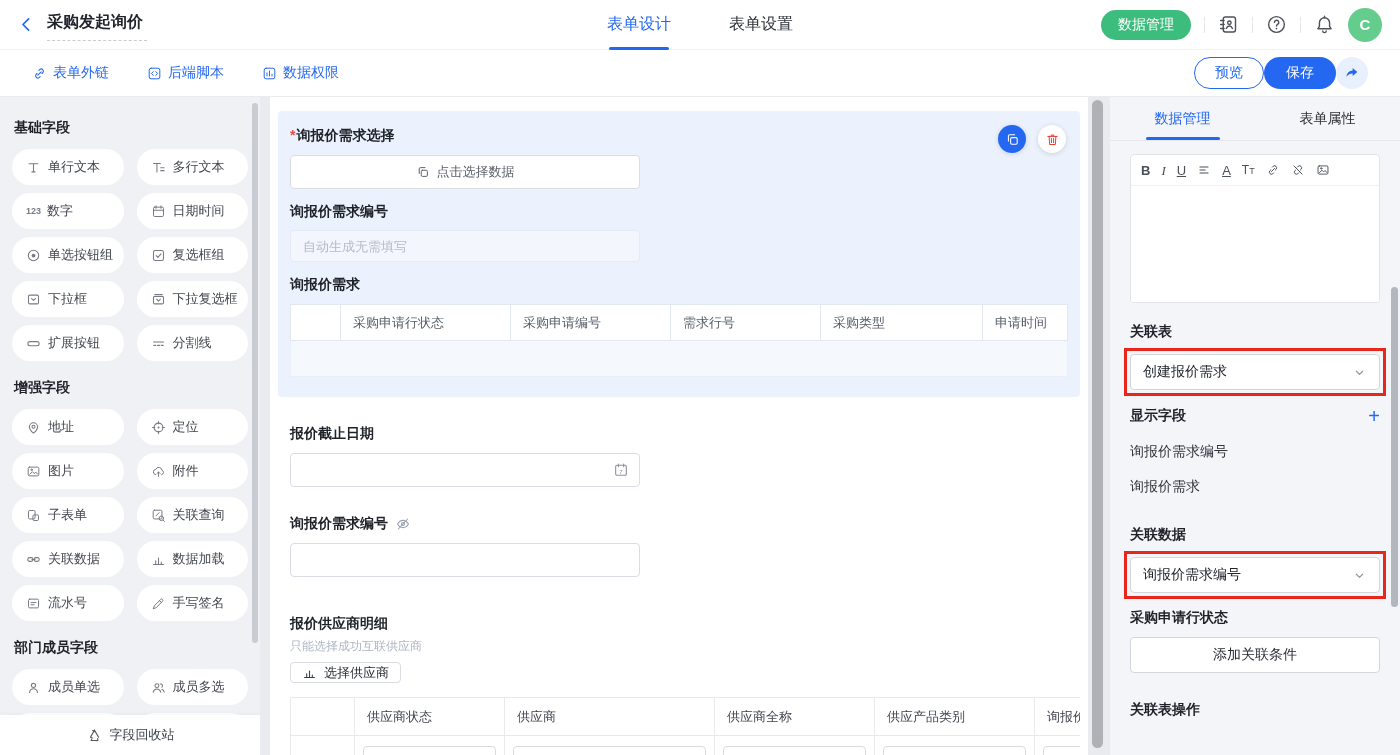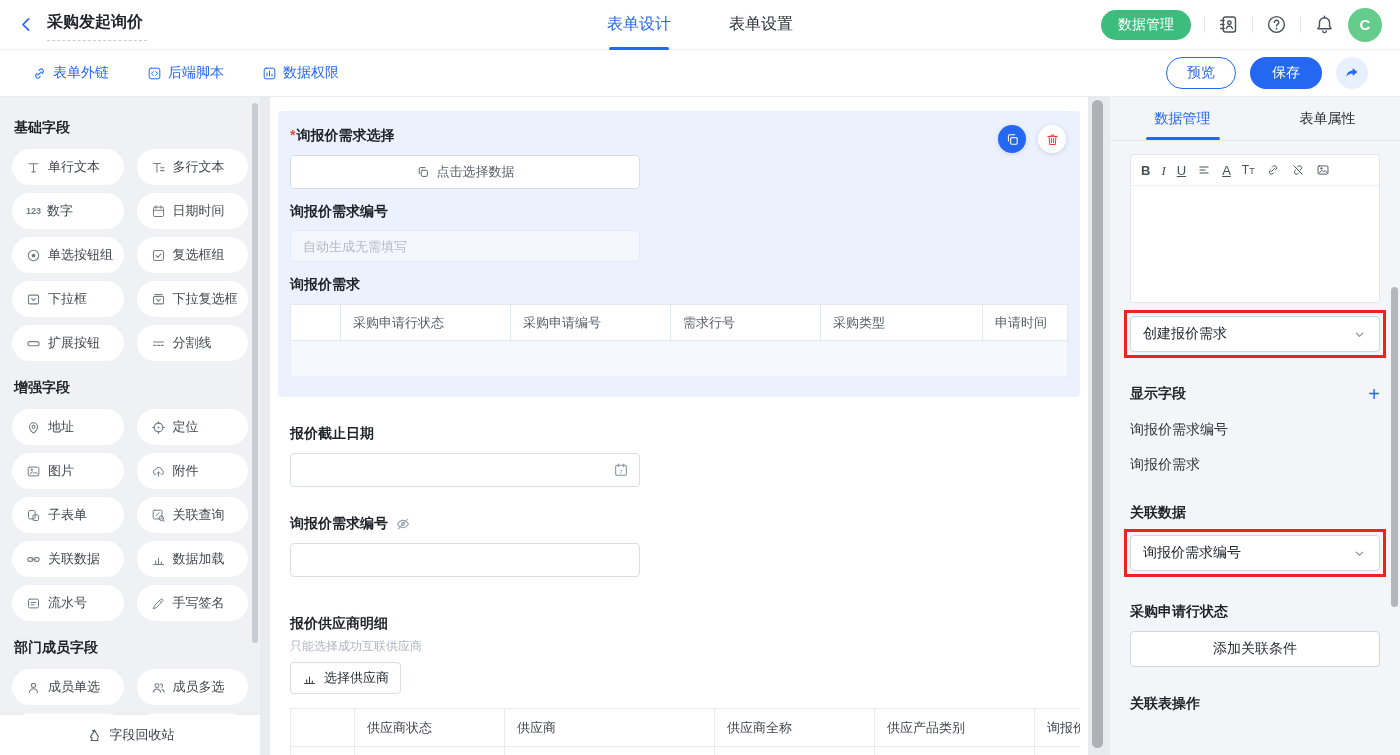--- a/index.html
+++ b/index.html
@@ -20,21 +20,21 @@
   .top-right { margin-left:auto; display:flex; align-items:center; gap:13px; }
   .pill-green { height:30px; padding:0 17px; border-radius:15px; background:#3dbd7d; color:#fff; font-size:14px; display:flex; align-items:center; border:none; cursor:pointer; }
   .vdiv { width:1px; height:16px; background:#e4e6ea; }
   .hicon { color:#4c5158; cursor:pointer; }
   .avatar { width:34px; height:34px; border-radius:50%; background:#64cd8d; color:#fff; font-size:15px; font-weight:700; display:flex; align-items:center; justify-content:center; cursor:pointer; }
 
   
   .subbar { height:47px; background:#fff; border-bottom:1px solid #e9ebef; display:flex; align-items:center; padding:0 32px; flex:0 0 auto; }
   .sublinks { display:flex; gap:38px; }
   .sublink { display:flex; align-items:center; gap:6px; color:#2468f2; font-size:14px; cursor:pointer; }
-  .sub-right { margin-left:auto; display:flex; align-items:center; gap:14px; }
+  .sub-right { margin-left:auto; display:flex; align-items:center; gap:0; }
   .btn-outline { height:32px; padding:0 20px; border-radius:16px; border:1px solid #2468f2; background:#fff; color:#2468f2; font-size:14px; cursor:pointer; }
   .btn-primary { height:32px; padding:0 22px; border-radius:16px; border:none; background:#2468f2; color:#fff; font-size:14px; cursor:pointer; }
   .btn-share { width:32px; height:32px; border-radius:50%; background:#e9f0fd; color:#2468f2; border:none; display:flex; align-items:center; justify-content:center; cursor:pointer; }
 
   
   .main { flex:1; display:flex; min-height:0; }
 
   
   .sidebar { width:260px; background:#eff1f5; position:relative; overflow:hidden; flex:0 0 auto; }
   .sidebar-scroll { height:100%; overflow:hidden; padding:4px 0 44px; }
@@ -69,21 +69,21 @@
   .blk-table th { background:#fff; border:1px solid #e2e7f1; height:36px; font-weight:400; font-size:13px; color:#565c66; text-align:left; padding:0 12px; white-space:nowrap; overflow:hidden; }
   .blk-table td.empty-row { background:#f5f8fd; height:36px; border:1px solid #e9eef7; border-top:none; }
 
   .cv-field { margin-top:28px; padding:0 12px; }
   .cv-input { margin-top:10px; width:350px; height:34px; background:#fff; border:1px solid #d9dce3; border-radius:4px; display:flex; align-items:center; justify-content:space-between; padding:0 10px; }
   .cv-input input { border:none; outline:none; flex:1; font-size:13px; min-width:0; background:transparent; }
   .cv-input .ic { color:#8a9099; cursor:pointer; }
   .label-row { display:flex; align-items:center; gap:7px; }
   .eye-ic { color:#97a0b3; cursor:pointer; }
   .helper { margin-top:5px; font-size:12px; color:#aeb6c2; }
-  .pick-btn { margin-top:7px; height:32px; padding:0 11px; background:#fff; border:1px solid #d9dce3; border-radius:4px; display:inline-flex; align-items:center; gap:7px; font-size:13px; color:#272b33; cursor:pointer; }
+  .pick-btn { margin-top:7px; height:21px; padding:0 11px; background:#fff; border:1px solid #d9dce3; border-radius:4px; display:inline-flex; align-items:center; gap:7px; font-size:13px; color:#272b33; cursor:pointer; }
   .pick-btn .ic { color:#3a3f47; }
 
   .sup-wrap { margin-top:14px; padding:0 12px; overflow:hidden; }
   .sup-table { width:900px; border-collapse:collapse; table-layout:fixed; }
   .sup-table th { border:1px solid #e8e9ed; height:38px; background:#fff; font-weight:400; font-size:13px; color:#41464e; text-align:left; padding:0 12px; white-space:nowrap; overflow:hidden; }
   .sup-table td { border:1px solid #e8e9ed; height:50px; padding:0 8px; background:#fff; }
   .rownum { text-align:center; font-size:13px; color:#41464e; background:#fcfcfd; }
   .cell-input { width:100%; height:30px; background:#fff; border:1px solid #d8dade; border-radius:4px; display:flex; align-items:center; justify-content:flex-end; padding:0 8px; }
 
   
@@ -98,21 +98,21 @@
   .et { font-size:13px; cursor:pointer; line-height:1; }
   .et.b { font-weight:700; }
   .et.i { font-style:italic; font-family:"Liberation Serif",serif; }
   .et.u { text-decoration:underline; }
   .et.a { text-decoration:underline; }
   .et.tt { font-size:12px; }
   .et.tt small { font-size:9px; }
   .editor-area { height:116px; background:#fff; }
   .p-label { font-size:14px; font-weight:700; color:#1f2329; }
   .mt20 { margin-top:20px; }
-  .mt26 { margin-top:26px;gap:30px; }
+  .mt26 { margin-top:10px;gap:30px; }
   .p-select { height:36px; background:#fff; border:1px solid #d3d6dd; border-radius:4px; display:flex; align-items:center; justify-content:space-between; padding:0 12px; font-size:14px; color:#20242b; cursor:pointer; }
   .p-select .ic { color:#9096a0; }
   .red-box { border:3px solid #e8261c; padding:3px; margin:7px -6px 0; }
   .disp-row { display:flex; align-items:center; justify-content:space-between; }
   .plus-btn { color:#2468f2; font-size:20px; font-weight:400; cursor:pointer; line-height:1; }
   .disp-item { margin-top:17px; font-size:14px; color:#30343b; cursor:pointer; }
   .p-btn { margin-top:10px; width:100%; height:36px; background:#fff; border:1px solid #d3d6dd; border-radius:4px; font-size:14px; color:#272b33; cursor:pointer; }
   .pn-thumb { position:absolute; top:190px; right:2px; width:7px; height:320px; border-radius:4px; background:#b3b6bc; }
 </style>
 </head>
@@ -803,20 +803,21 @@
             <span class="ic">
                 <svg width="14" height="14">
                   <use href="#s-img"></use>
                 </svg>
               </span>
           </div>
           <div class="editor-area"></div>
         </div>
 
         
+        <div class="p-label mt20">关联表</div>
         <div class="red-box">
           <div class="p-select">
             <span>创建报价需求</span>
             <span class="ic">
                 <svg width="15" height="15">
                   <use href="#s-chevdown"></use>
                 </svg>
               </span>
           </div>
         </div>

